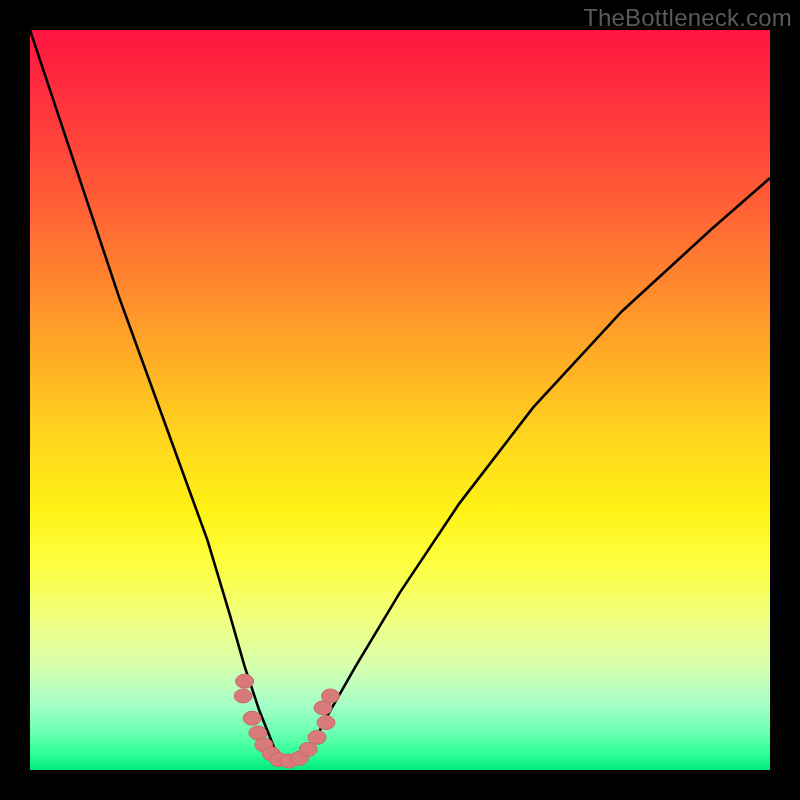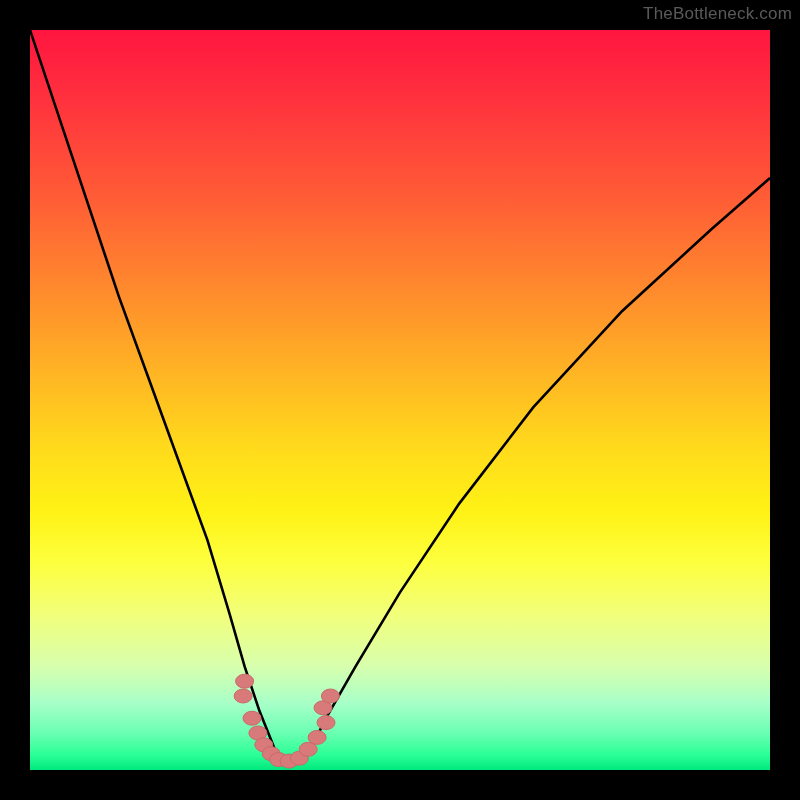--- a/index.html
+++ b/index.html
@@ -43,21 +43,21 @@
       #6affb2 95%,
       #2aff96 98%,
       #00e87e 100%
     );
   }
   .watermark {
     position: absolute;
     top: 4px;
     right: 8px;
     color: #5a5a5a;
-    font-size: 17px;
+    font-size: 24px;
     font-weight: 500;
     letter-spacing: 0.2px;
     user-select: none;
   }
   svg.curve {
     position: absolute;
     inset: 0;
   }
   .dot {
     fill: #d97a7a;

